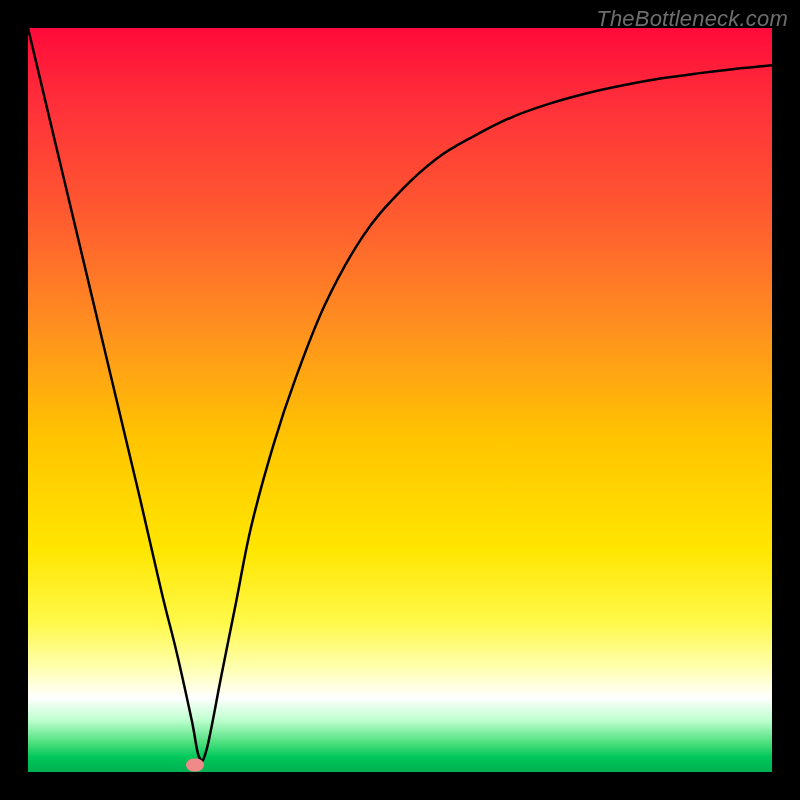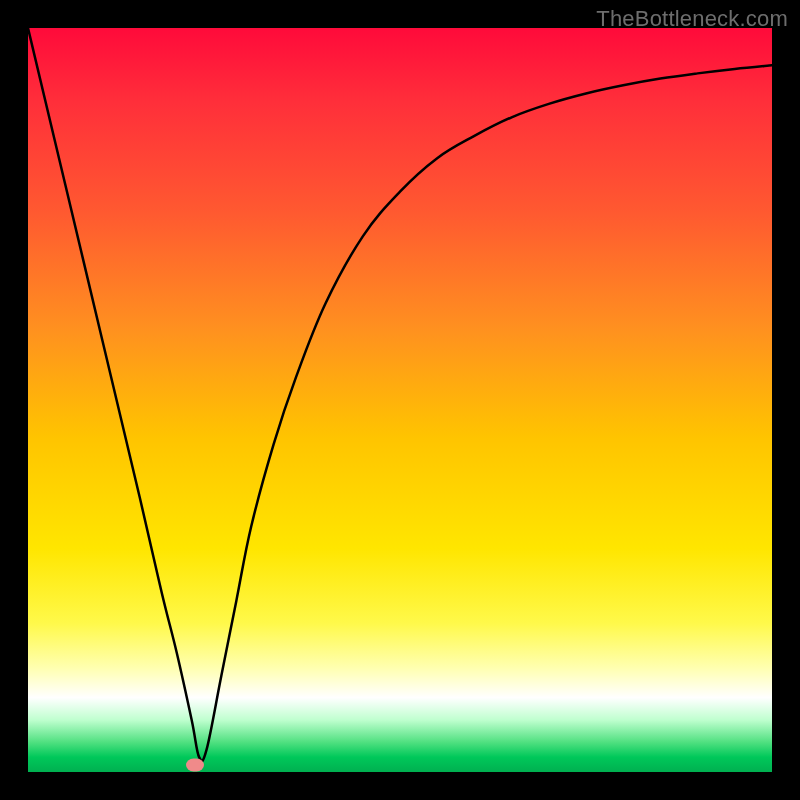--- a/index.html
+++ b/index.html
@@ -63,20 +63,21 @@
   }
   .attribution {
     position: absolute;
     top: 6px;
     right: 12px;
     color: #6d6d6d;
     font-size: 22px;
     font-weight: 500;
     letter-spacing: 0.2px;
     user-select: none;
+    font-style: italic;
   }
 </style>
 </head>
 <body>
 
 <div class="frame">
 
   <div class="plot-area">
     <div class="gradient-bg"></div>
 

